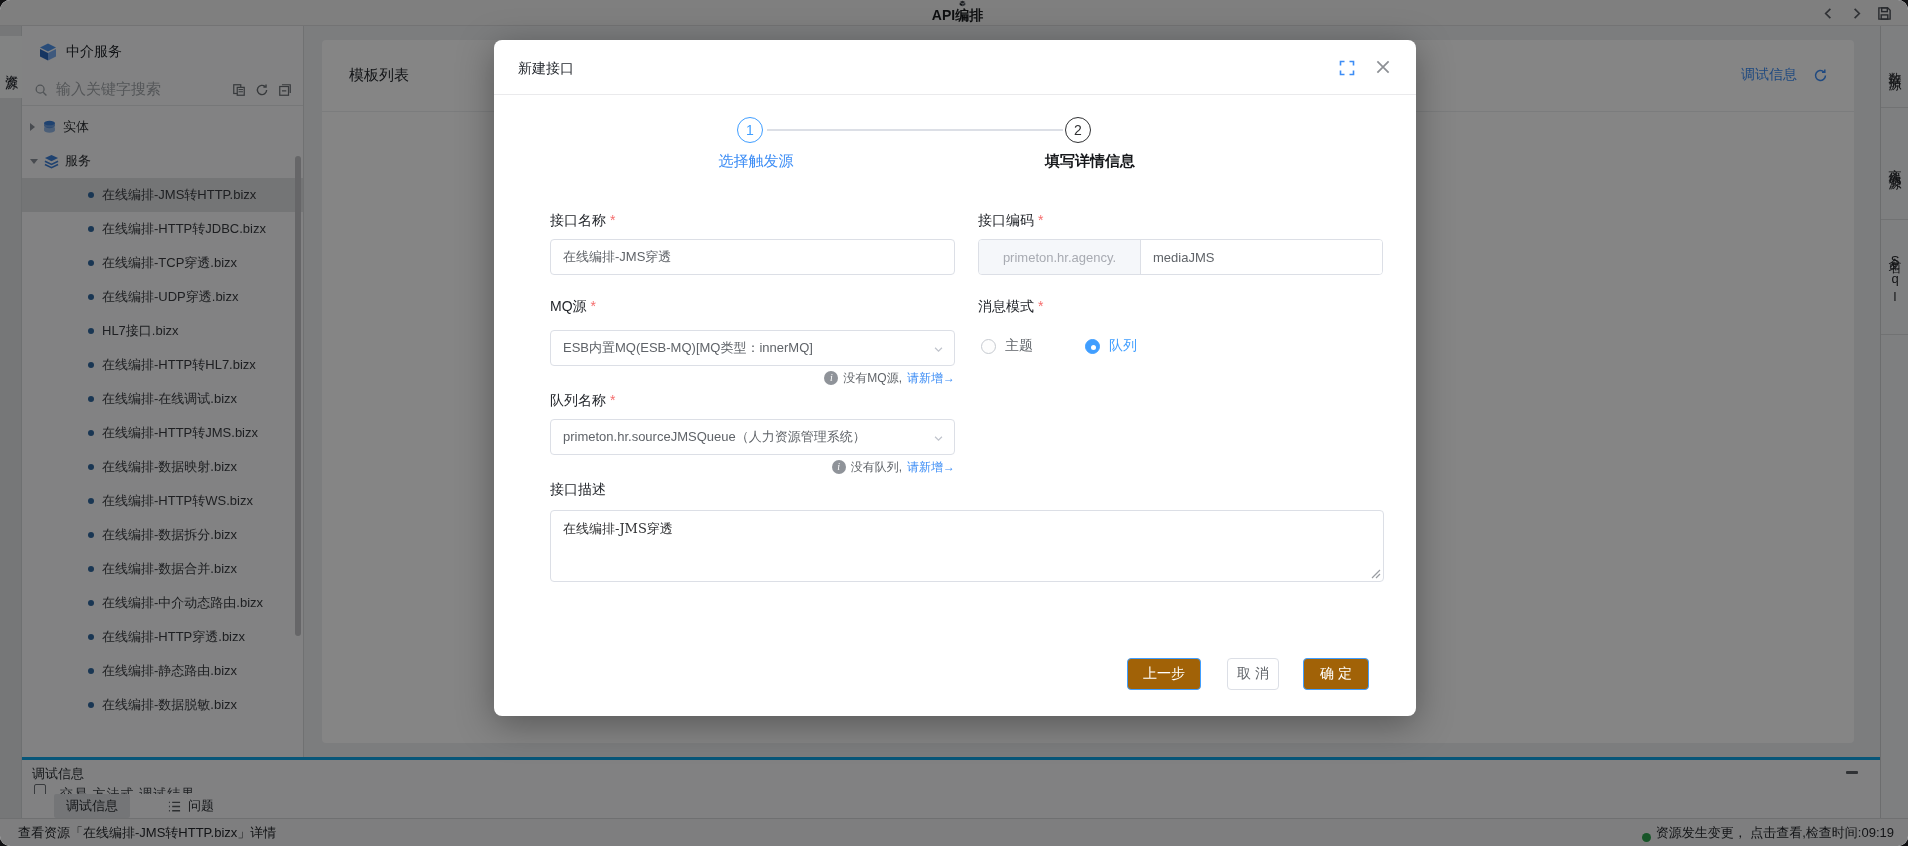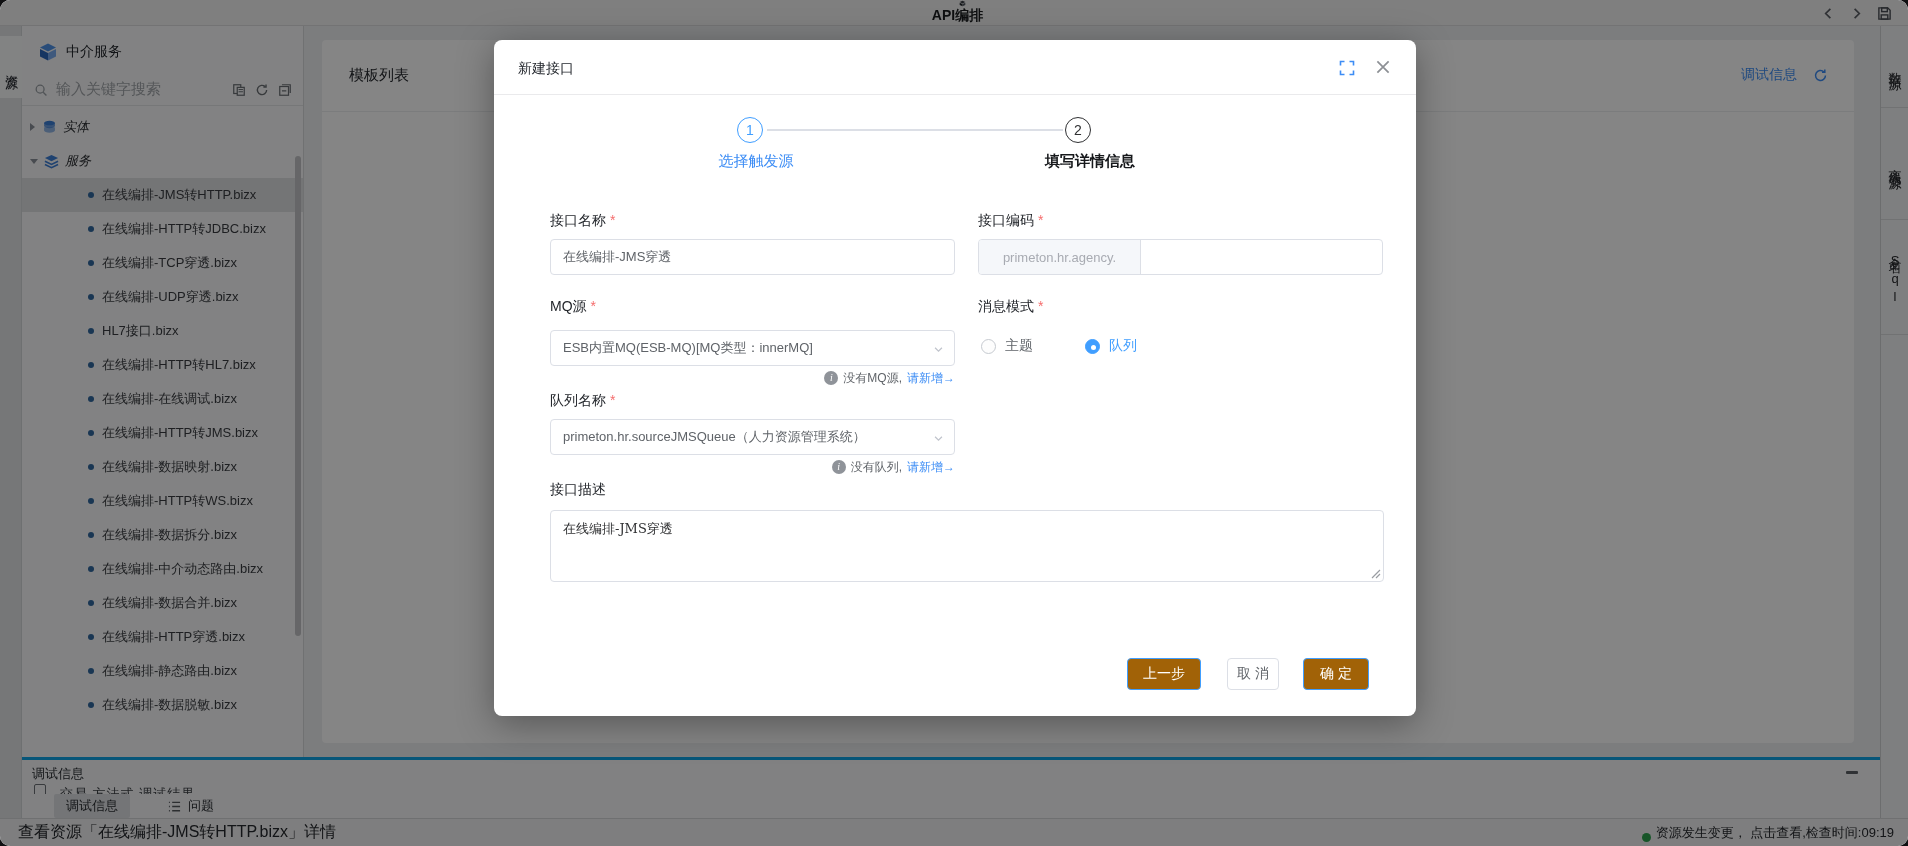--- a/index.html
+++ b/index.html
@@ -32,21 +32,21 @@
   .side-head .cube { width:20px; height:20px; }
   .side-head .side-title { font-size:14px; color:#1f2329; }
   .search-row { position:absolute; left:0; top:48px; width:282px; height:32px;
                 border-bottom:1px solid #e3e4e6; display:flex; align-items:center; }
   .search-row .mag { margin-left:12px; width:14px; height:14px; }
   .search-row .ph { margin-left:8px; font-size:15px; color:#a2a6ab; flex:1; }
   .search-ics { display:flex; align-items:center; gap:9px; margin-right:12px; }
   .search-ics svg { width:14px; height:14px; display:block; }
 
   .tree { position:absolute; left:0; top:84px; width:282px; bottom:0; }
-  .trow { height:34px; display:flex; align-items:center; font-size:13px; color:#2b2e33;font-style:italic; }
+  .trow { height:34px; display:flex; align-items:center; font-size:13px; color:#2b2e33; }
   .trow .caret-r { width:0; height:0; border-top:4.5px solid transparent; border-bottom:4.5px solid transparent;
                    border-left:5.5px solid #8a9099; margin-right:7px; }
   .trow .caret-d { width:0; height:0; border-left:4.5px solid transparent; border-right:4.5px solid transparent;
                    border-top:5.5px solid #8a9099; margin-right:6px; }
   .trow svg { width:15px; height:15px; margin-right:6px; flex:none; }
   .t-l1 { padding-left:8px; }
   .t-l2 { padding-left:33px; }
   .leaf { height:34px; display:flex; align-items:center; padding-left:66px; font-size:13px; color:#3a3d42; }
   .leaf.selected { background:#dfe0e2; }
   .leaf .dot { width:6px; height:6px; border-radius:50%; background:#31689f; margin-right:8px; flex:none; }
@@ -80,21 +80,21 @@
   .debug-clip .clip-ic { display:inline-block; width:12px; height:12px; border:1.5px solid #6b7075; border-radius:2px; margin-right:14px; vertical-align:top; }
   .debug-clip span.txt { font-size:13px; color:#3a3d42; letter-spacing:1px; }
   .debug-tabs { position:absolute; left:32px; top:34px; display:flex; align-items:center; gap:26px; }
   .dtab { display:flex; align-items:center; gap:7px; font-size:13px; color:#2b2e33; padding:3px 12px; border-radius:2px; }
   .dtab.active { background:#dfe1e4; }
   .dtab svg { width:13px; height:13px; display:block; }
 
   
   .statusbar { position:absolute; left:0; top:818px; width:1908px; height:28px;
                background:#f2f2f3; border-top:1px solid #d5d6d8; display:flex; align-items:center; }
-  .status-left { margin-left:18px; font-size:16px; color:#26292e; }
+  .status-left { margin-left:18px; font-size:13px; color:#26292e; }
   .status-right { position:absolute; right:14px; display:flex; align-items:flex-end; gap:5px; font-size:13px; color:#26292e; }
   .gdot { width:9px; height:9px; border-radius:50%; background:#2da44e; }
 
   
   .overlay { position:absolute; inset:0; background:rgba(0,0,0,0.48); z-index:40; }
   .modal { position:absolute; left:494px; top:40px; width:922px; height:676px; z-index:50;
            background:#ffffff; border-radius:8px; box-shadow:0 8px 36px rgba(0,0,0,0.35); }
   .m-head { position:absolute; left:0; top:0; width:100%; height:55px; border-bottom:1px solid #eaeaec; }
   .m-title { position:absolute; left:24px; top:20px; font-size:14px; color:#1f2329; }
   .m-full { position:absolute; left:845px; top:20px; width:16px; height:16px; }
@@ -276,25 +276,25 @@
       <div class="leaf">
           <span class="dot"></span>
           <span>在线编排-HTTP转WS.bizx</span>
         </div>
       <div class="leaf">
           <span class="dot"></span>
           <span>在线编排-数据拆分.bizx</span>
         </div>
       <div class="leaf">
           <span class="dot"></span>
+          <span>在线编排-数据合并.bizx</span>
+        </div>
+      <div class="leaf">
+          <span class="dot"></span>
           <span>在线编排-中介动态路由.bizx</span>
-        </div>
-      <div class="leaf">
-          <span class="dot"></span>
-          <span>在线编排-数据合并.bizx</span>
         </div>
       <div class="leaf">
           <span class="dot"></span>
           <span>在线编排-HTTP穿透.bizx</span>
         </div>
       <div class="leaf">
           <span class="dot"></span>
           <span>在线编排-静态路由.bizx</span>
         </div>
       <div class="leaf">
@@ -377,20 +377,21 @@
     <div class="step-circle sc2">2</div>
     <div class="step-label sl1">选择触发源</div>
     <div class="step-label sl2">填写详情信息</div>
 
     <div class="f-label" style="left:56px; top:172px;"><span>接口名称</span><i class="req">*</i></div>
     <input class="inp" style="left: 56px; top: 199px; width: 405px;" value="在线编排-JMS穿透">
 
     <div class="f-label" style="left:484px; top:172px;"><span>接口编码</span><i class="req">*</i></div>
     <div class="code-group">
       <div class="code-prefix">primeton.hr.agency.</div>
+      <input class="code-input" value="mediaJMS" style="">
     </div>
 
     <div class="f-label" style="left:56px; top:258px;"><span>MQ源</span><i class="req">*</i></div>
     <div class="sel" style="left:56px; top:290px;">
       <span>ESB内置MQ(ESB-MQ)[MQ类型：innerMQ]</span>
       <svg class="chev" viewBox="0 0 16 16" fill="none" stroke="#c0c4cc" stroke-width="1.8">
           <path d="M3 5.5 L8 10.5 L13 5.5"></path>
         </svg>
     </div>
     <div class="helper" style="top:330px;">

